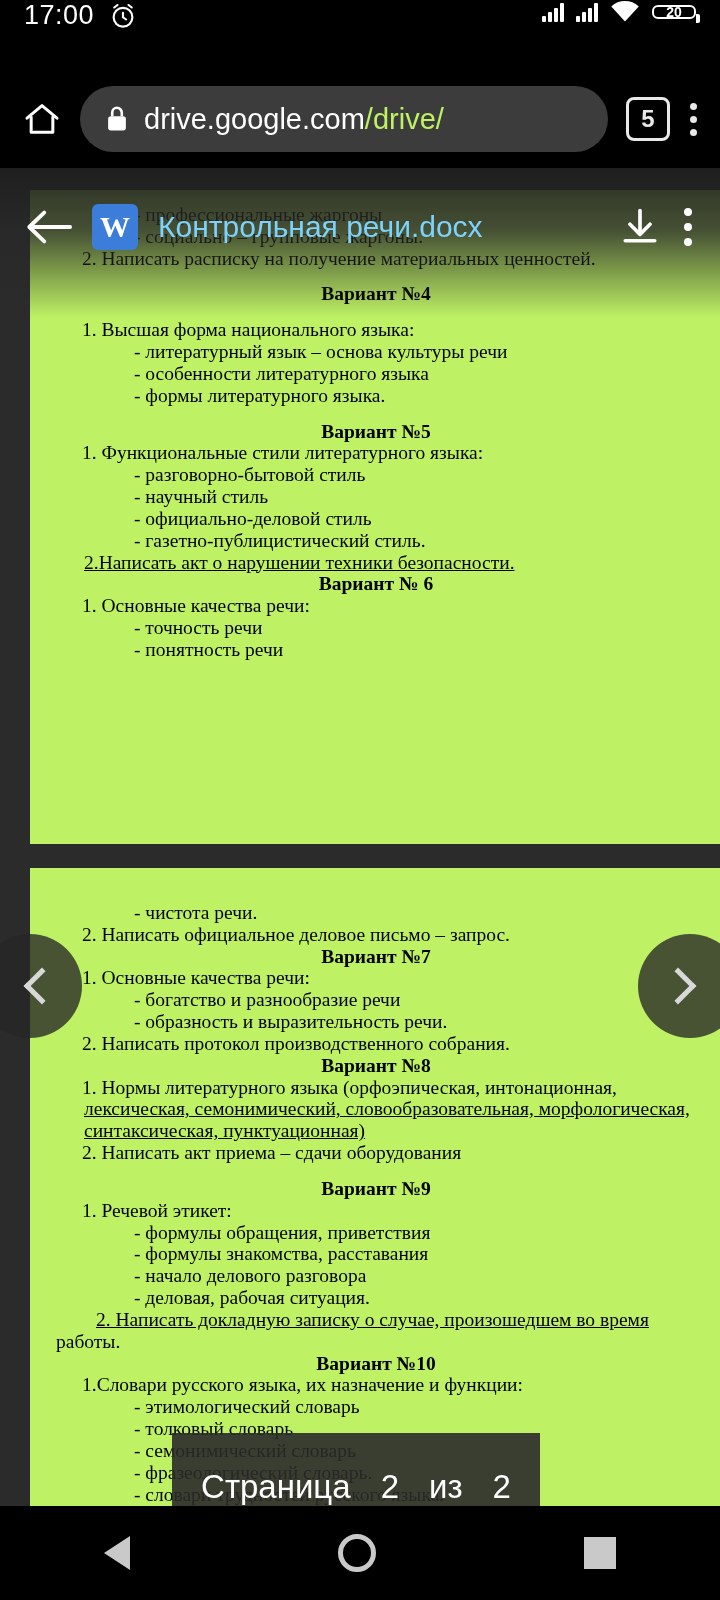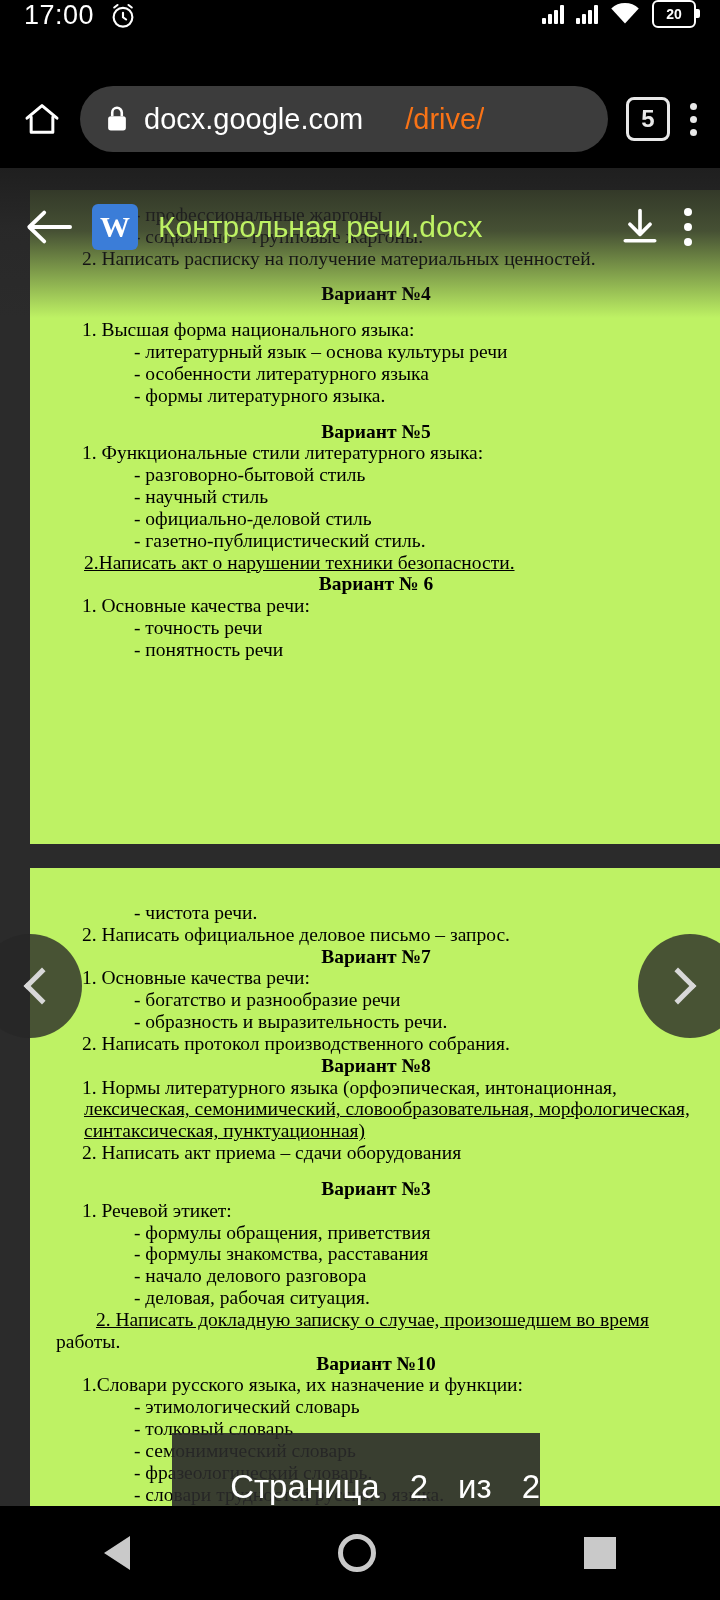--- a/index.html
+++ b/index.html
@@ -28,21 +28,21 @@
   .status-left { display: flex; align-items: center; gap: 14px; }
   .clock { font-size: 27px; font-weight: 500; letter-spacing: .5px; }
   .status-right { display: flex; align-items: center; gap: 12px; }
   .sig { display: flex; align-items: flex-end; gap: 2px; height: 20px; }
   .sig i { display: block; width: 4px; background: #fff; border-radius: 1px; }
   .sig i:nth-child(1) { height: 6px; }
   .sig i:nth-child(2) { height: 10px; }
   .sig i:nth-child(3) { height: 14px; }
   .sig i:nth-child(4) { height: 19px; }
   .battery {
-    width: 44px; height: 28px;
+    width: 44px; height: 14px;
     border: 2px solid #fff; border-radius: 6px;
     position: relative;
     display: flex; align-items: center; justify-content: center;
     font-size: 14px; font-weight: 700;
   }
   .battery:after {
     content: ""; position: absolute; right: -6px; top: 7px;
     width: 4px; height: 9px; background: #fff; border-radius: 0 2px 2px 0;
   }
 
@@ -67,21 +67,21 @@
     gap: 14px;
     overflow: hidden;
   }
   .url-text {
     font-size: 29px;
     color: #fff;
     white-space: nowrap;
     overflow: hidden;
     text-overflow: ellipsis;
   }
-  .url-text .dim { color: #f97316; margin-left: 42px; }
+  .url-text .dim { color: #bef264; }
   .tabcount {
     width: 44px; height: 44px;
     border: 3px solid #e8e8e8;
     border-radius: 8px;
     color: #e8e8e8;
     font-size: 24px; font-weight: 600;
     display: flex; align-items: center; justify-content: center;
     flex: 0 0 auto;
   }
   .kebab { width: 10px; flex: 0 0 auto; display: flex; flex-direction: column; gap: 6px; align-items: center; }
@@ -128,21 +128,21 @@
   .w-badge {
     width: 46px; height: 46px; border-radius: 6px;
     background: #3b7dd8; color: #fff;
     font-family: "Liberation Serif", serif;
     font-weight: 700; font-size: 30px;
     display: flex; align-items: center; justify-content: center;
     flex: 0 0 auto;
   }
   .doc-title {
     flex: 1 1 auto;
-    color: #bef264; font-size: 30px;
+    color: #7dd3fc; font-size: 30px;
     white-space: nowrap; overflow: hidden; text-overflow: ellipsis;
   }
   .dl-icon { width: 44px; height: 44px; flex: 0 0 auto; }
   .doc-kebab { width: 12px; flex: 0 0 auto; display: flex; flex-direction: column; gap: 7px; align-items: center; }
   .doc-kebab span { width: 8px; height: 8px; border-radius: 50%; background: #fff; display: block; }
 
   
   .navbtn {
     position: absolute; top: 766px;
     width: 104px; height: 104px; border-radius: 50%;
@@ -153,21 +153,21 @@
   .navbtn.right { right: -22px; }
   .chev { width: 26px; height: 26px; border-top: 5px solid #d8d8d8; border-right: 5px solid #d8d8d8; }
   .chev.r { transform: rotate(45deg); margin-left: -24px; }
   .chev.l { transform: rotate(-135deg); margin-right: -24px; }
 
   
   .pagetoast {
     position: absolute; left: 172px; top: 1265px;
     width: 368px; height: 108px;
     background: rgba(42,42,42,.90);
-    display: flex; align-items: center; justify-content: flex-end;
+    display: flex; align-items: center; justify-content: center;
     gap: 30px;
     color: #fff; font-size: 33px;
   }
 
   
   .navbar {
     height: 94px; background: #000;
     display: flex; align-items: center; justify-content: space-around;
   }
   .nav-back { width: 0; height: 0; border-top: 17px solid transparent; border-bottom: 17px solid transparent; border-right: 26px solid #c9c9c9; }
@@ -214,21 +214,21 @@
     <svg class="home-icon" viewBox="0 0 24 24">
       <path d="M3 11.5L12 4l9 7.5" fill="none" stroke="#fff" stroke-width="1.8" stroke-linecap="round" stroke-linejoin="round"></path>
       <path d="M5.5 10.8V20h13v-9.2" fill="none" stroke="#fff" stroke-width="1.8" stroke-linecap="round" stroke-linejoin="round"></path>
     </svg>
 
     <div class="urlbar">
       <svg width="26" height="30" viewBox="0 0 18 22">
         <rect x="2.5" y="9" width="13" height="10.5" rx="2" fill="#fff"></rect>
         <path d="M5.5 9V6.3a3.5 3.5 0 0 1 7 0V9" fill="none" stroke="#fff" stroke-width="1.9"></path>
       </svg>
-      <span class="url-text"><span>docx.google.com</span><span class="dim">/drive/</span></span>
+      <span class="url-text"><span>drive.google.com</span><span class="dim">/drive/</span></span>
     </div>
 
     <div class="tabcount">
       <span>5</span>
     </div>
     <div class="kebab">
         <span></span>
         <span></span>
         <span></span>
       </div>
@@ -271,21 +271,21 @@
         <div class="ind1">1. Основные качества речи:</div>
         <div class="ind2">- богатство и разнообразие речи</div>
         <div class="ind2">- образность и выразительность речи.</div>
         <div class="ind1">2.  Написать протокол производственного собрания.</div>
         <div class="center">Вариант №8</div>
         <div class="ind1">1.  Нормы литературного языка (орфоэпическая, интонационная,</div>
         <div class="flat">лексическая, семонимический, словообразовательная, морфологическая,</div>
         <div class="flat">синтаксическая, пунктуационная)</div>
         <div class="ind1">2. Написать акт приема – сдачи оборудования</div>
         <div class="gap"></div>
-        <div class="center">Вариант №3</div>
+        <div class="center">Вариант №9</div>
         <div class="ind1">1. Речевой этикет:</div>
         <div class="ind2">- формулы обращения, приветствия</div>
         <div class="ind2">- формулы знакомства, расставания</div>
         <div class="ind2">- начало делового разговора</div>
         <div class="ind2">- деловая, рабочая ситуация.</div>
         <div class="flat" style="padding-left:40px">2. Написать докладную записку о случае, произошедшем во время</div>
         <div>работы.</div>
         <div class="center">Вариант №10</div>
         <div class="ind1">1.Словари русского языка, их назначение и функции:</div>
         <div class="ind2">- этимологический словарь</div>

